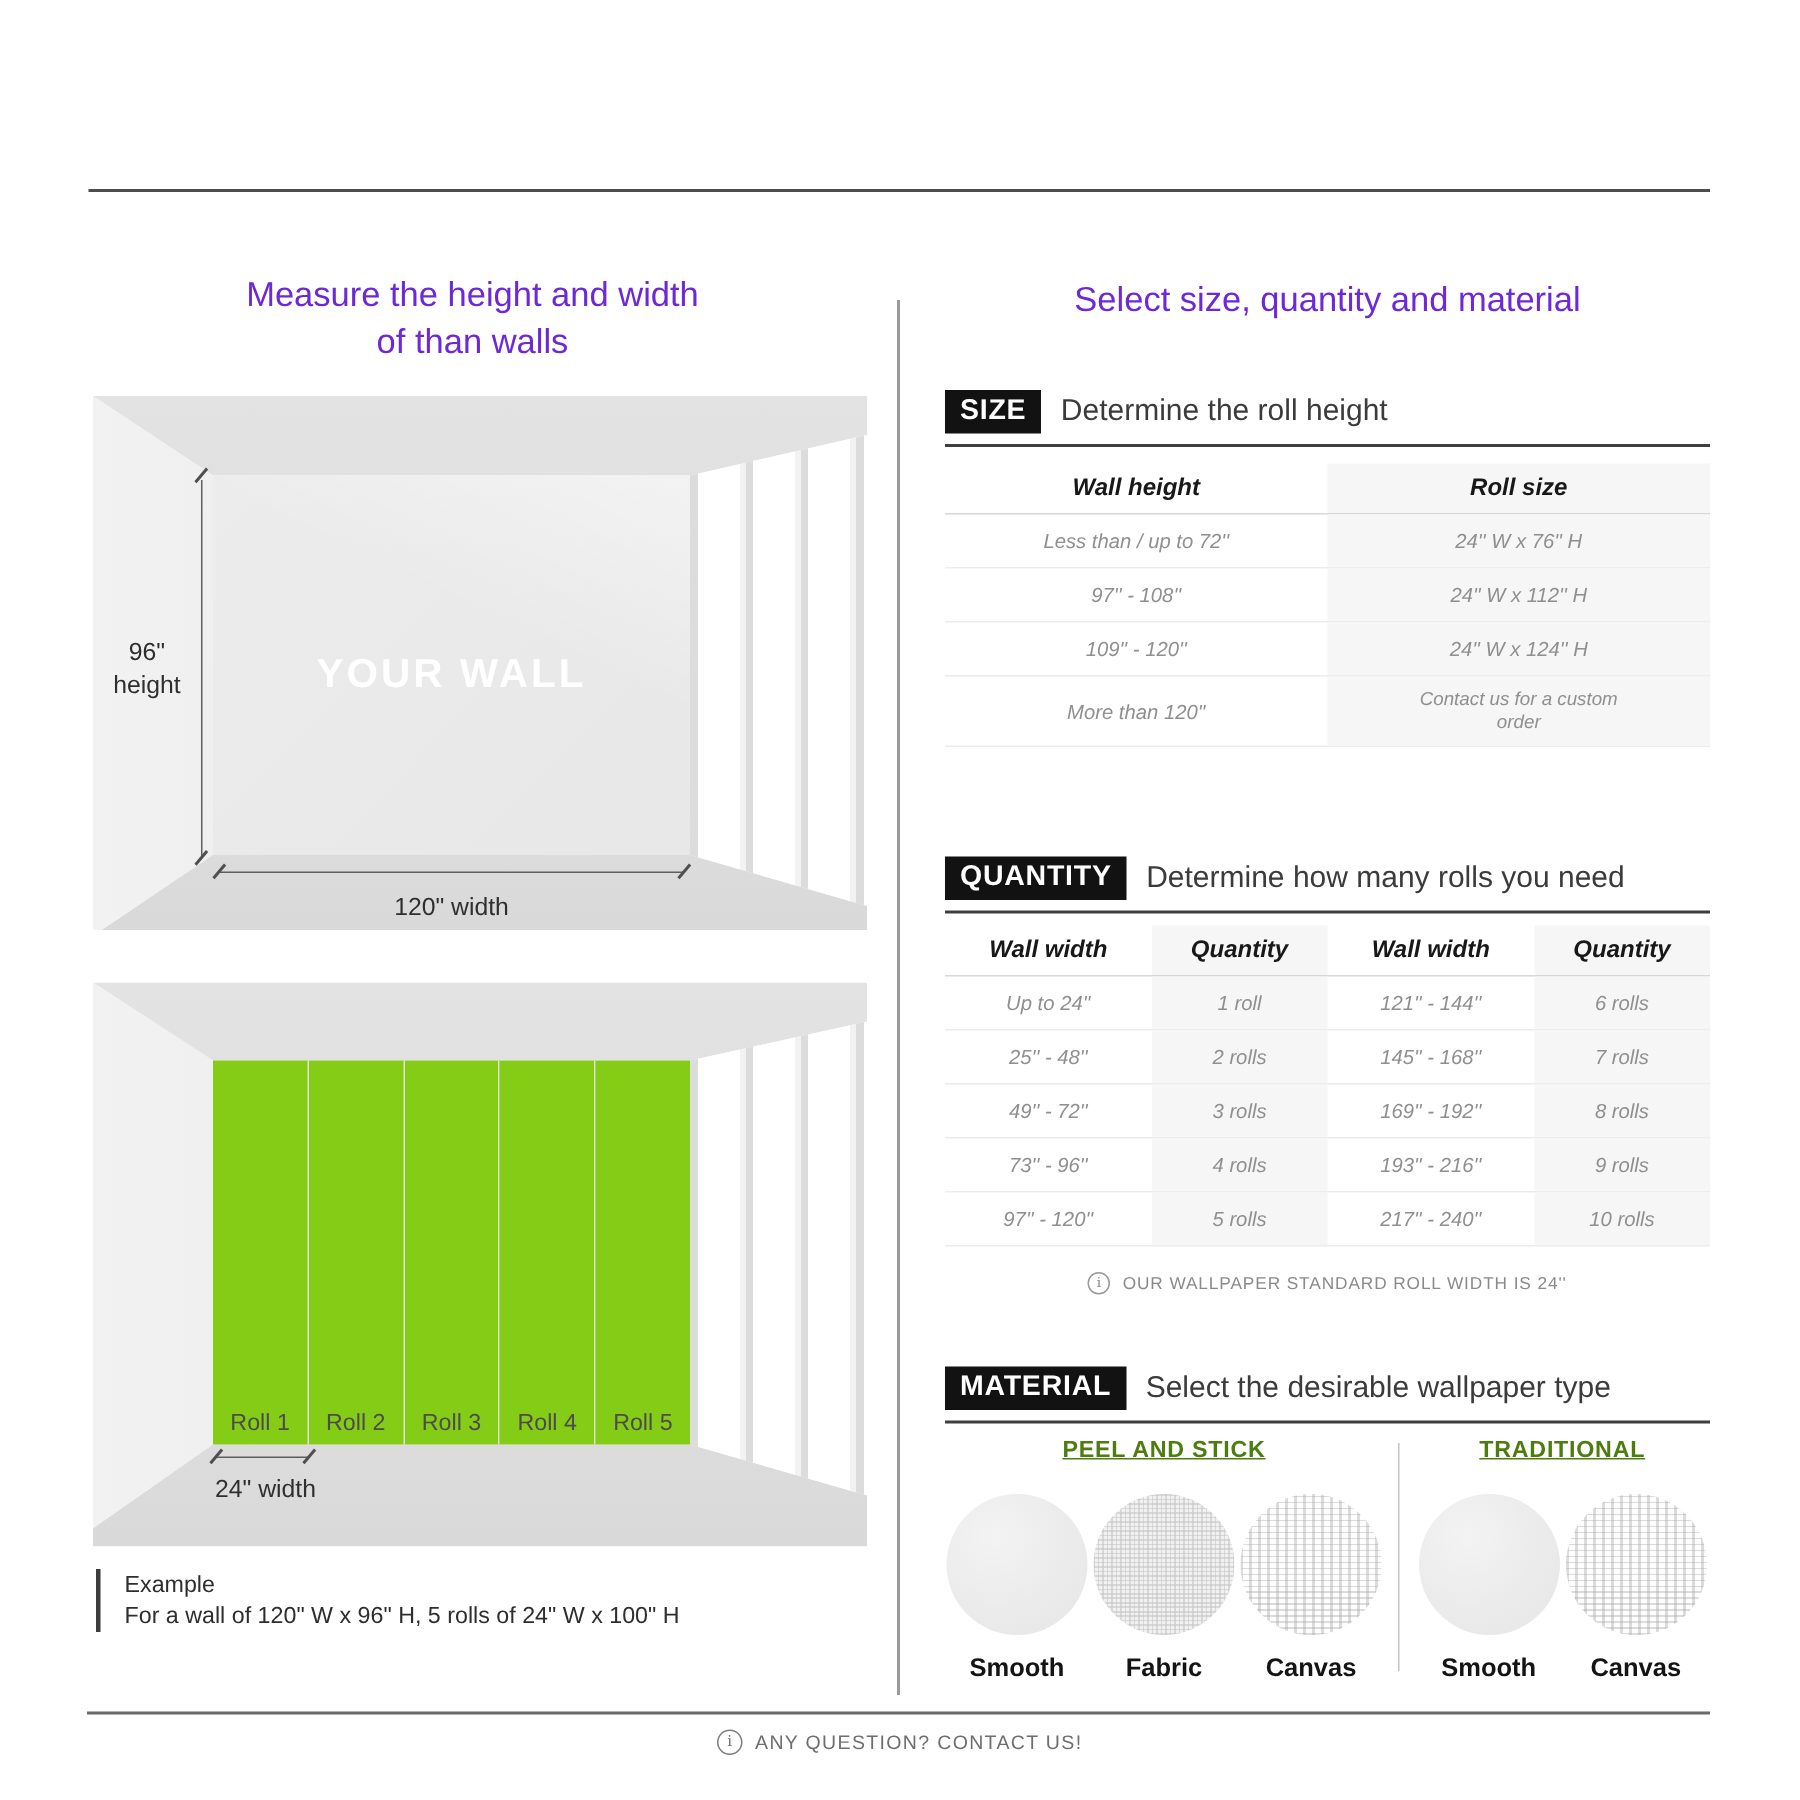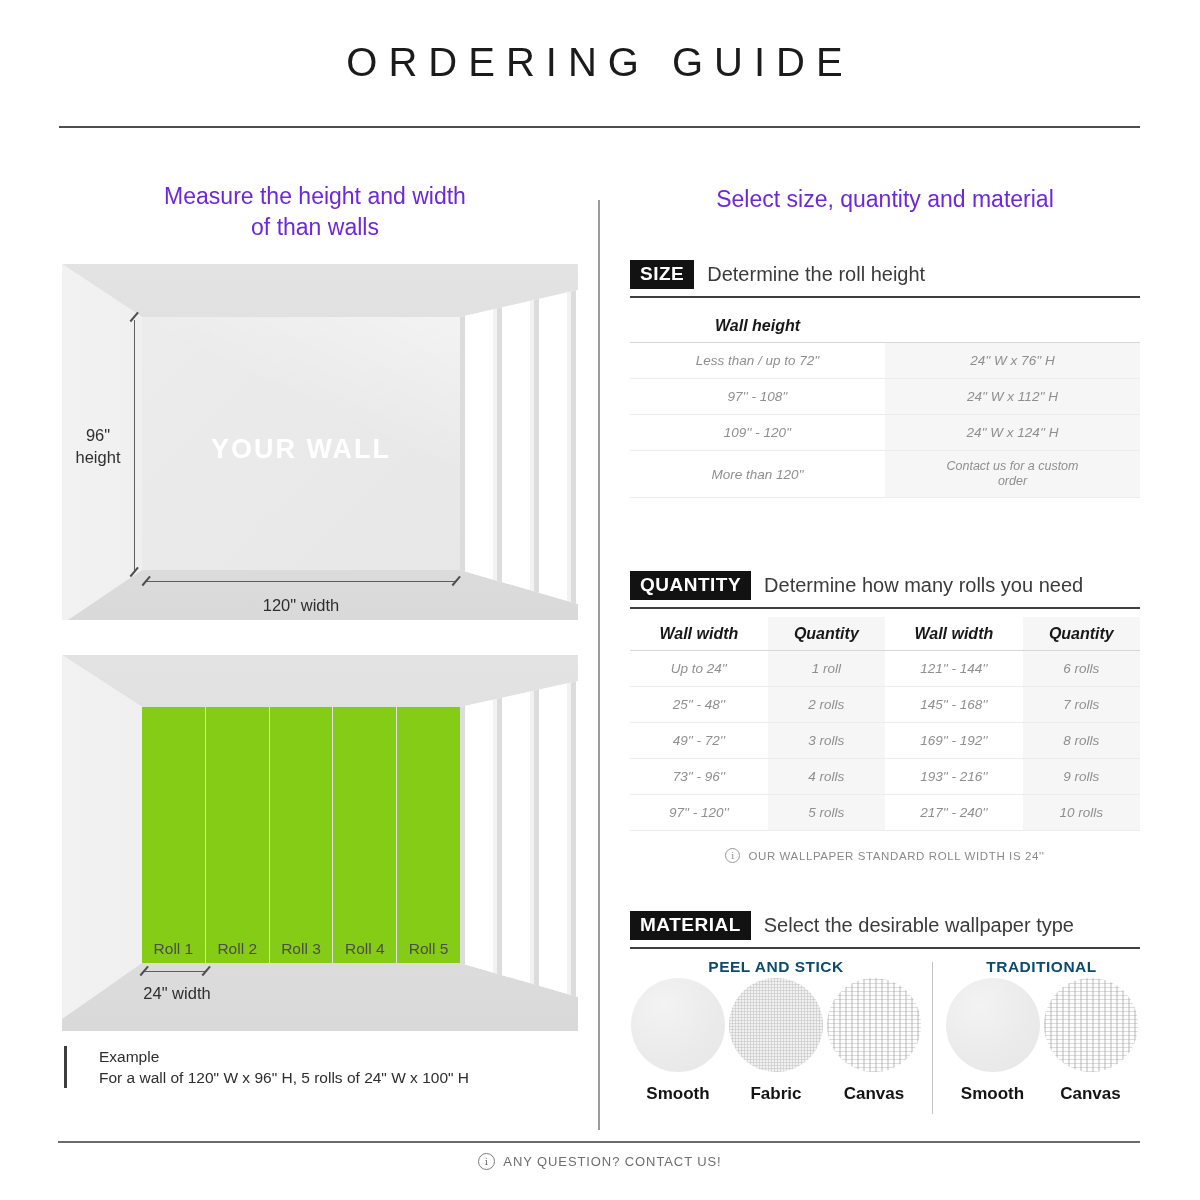--- a/index.html
+++ b/index.html
@@ -46,21 +46,21 @@
   .room1 .w-label { left:139px; top:330px; width:200px; }
   .room2 .w-label { left:40px;  top:327px; width:150px; }
 
   .panels { position:absolute; left:80px; top:52px; width:318px; height:256px; display:flex; }
   .panel { flex:1; background:#84cc16; border-right:1px solid #e2e2e2; display:flex; align-items:flex-end; justify-content:center; padding-bottom:5px; box-sizing:border-box; }
   .panel:last-child { border-right:none; }
   .panel span { font-size:15.5px; color:#4c4c4c; }
 
   
   .example { position:absolute; left:64px; top:1046px; width:500px; border-left:3px solid #3d3d3d;
-             padding-left:32px; font-size:15.5px; line-height:21px; color:#2e2e2e; }
+             padding-left:16px; font-size:15.5px; line-height:21px; color:#2e2e2e; }
 
   
   .sec-head { position:absolute; left:630px; width:510px; display:flex; align-items:center; gap:13px;
               padding-bottom:7px; border-bottom:2px solid #3f3f3f; box-sizing:border-box; }
   .badge { background:#121212; color:#fff; font-size:19px; font-weight:600; letter-spacing:.5px;
            padding:3px 10px 4px; white-space:nowrap; }
   .sec-sub { font-size:20px; color:#3b3b3b; white-space:nowrap; }
   .head-size { top:260px; } .head-qty { top:571px; } .head-mat { top:911px; }
 
   .tbl { position:absolute; left:630px; width:510px;font-style:italic; }
@@ -80,21 +80,21 @@
           justify-content:center; gap:8px; font-size:11.5px; letter-spacing:.6px; color:#8a8a8a; }
   .info-circ { display:inline-flex; align-items:center; justify-content:center; width:13px; height:13px;
                border:1px solid #999; border-radius:50%; font-size:9px; color:#8a8a8a;
                font-family:"DejaVu Serif",serif; flex:0 0 auto; }
 
   
   .materials { position:absolute; left:630px; top:956px; width:510px; display:flex; align-items:flex-start; }
   .mat-group { display:flex; flex-direction:column; align-items:center; }
   .mat-group.g1 { width:292px; }
   .mat-group.g2 { flex:1; }
-  .mat-title { font-size:15.5px; font-weight:700; letter-spacing:.5px; color:#0c4a6e; margin:2px 0 2px; }
+  .mat-title { font-size:15.5px; font-weight:700; letter-spacing:.5px; color:#4d7c0f; margin:2px 0 20px;text-decoration:underline; }
   .swatch-row { display:flex; gap:4px; justify-content:center; }
   .swatch { display:flex; flex-direction:column; align-items:center; }
   .circ { width:94px; height:94px; border-radius:50%; }
   .tex-smooth { background:radial-gradient(circle at 35% 30%, #f3f3f3 0%, #ebebeb 55%, #e6e6e6 100%); }
   .tex-fabric { background-color:#f1f1f1;
       background-image:repeating-linear-gradient(0deg, rgba(195,195,195,.55) 0 1px, transparent 1px 3px),
                        repeating-linear-gradient(90deg, rgba(195,195,195,.55) 0 1px, transparent 1px 3px); }
   .tex-canvas { background-color:#fdfdfd;
       background-image:repeating-linear-gradient(90deg, rgba(165,165,165,.38) 0 2px, transparent 2px 6px),
                        repeating-linear-gradient(0deg, rgba(165,165,165,.38) 0 1px, transparent 1px 4px); }
@@ -105,21 +105,20 @@
   .footer-rule { position:absolute; top:1141px; left:58px; width:1082px; height:2px; background:#6b6b6b; }
   .footer { position:absolute; top:1153px; left:0; width:1200px; display:flex; align-items:center;
             justify-content:center; gap:8px; font-size:13px; letter-spacing:.9px; color:#6e6e6e; }
   .footer .info-circ { width:15px; height:15px; font-size:10px; color:#6e6e6e; border-color:#7d7d7d; }
 </style>
 </head>
 <body>
 
 <div class="page">
 
-  <div class="main-title">ORDERING GUIDE</div>
   <div class="title-rule"></div>
   <div class="col-divider"></div>
 
   <div class="col-heading left">
     <div>Measure the height and width</div>
     <div>of than walls</div>
   </div>
 
   <div class="room room1">
     <div class="layer ceiling"></div>
@@ -177,20 +176,21 @@
 
   <div class="col-heading right">Select size, quantity and material</div>
 
   <div class="sec-head head-size">
     <span class="badge">SIZE</span>
     <span class="sec-sub">Determine the roll height</span>
   </div>
   <div class="tbl size-tbl">
     <div class="trow thead">
       <div class="cell">Wall height</div>
+      <div class="cell gray">Roll size</div>
     </div>
     <div class="trow">
       <div class="cell">Less than / up to 72''</div>
       <div class="cell gray">24'' W x 76'' H</div>
     </div>
     <div class="trow">
       <div class="cell">97'' - 108''</div>
       <div class="cell gray">24'' W x 112'' H</div>
     </div>
     <div class="trow">

